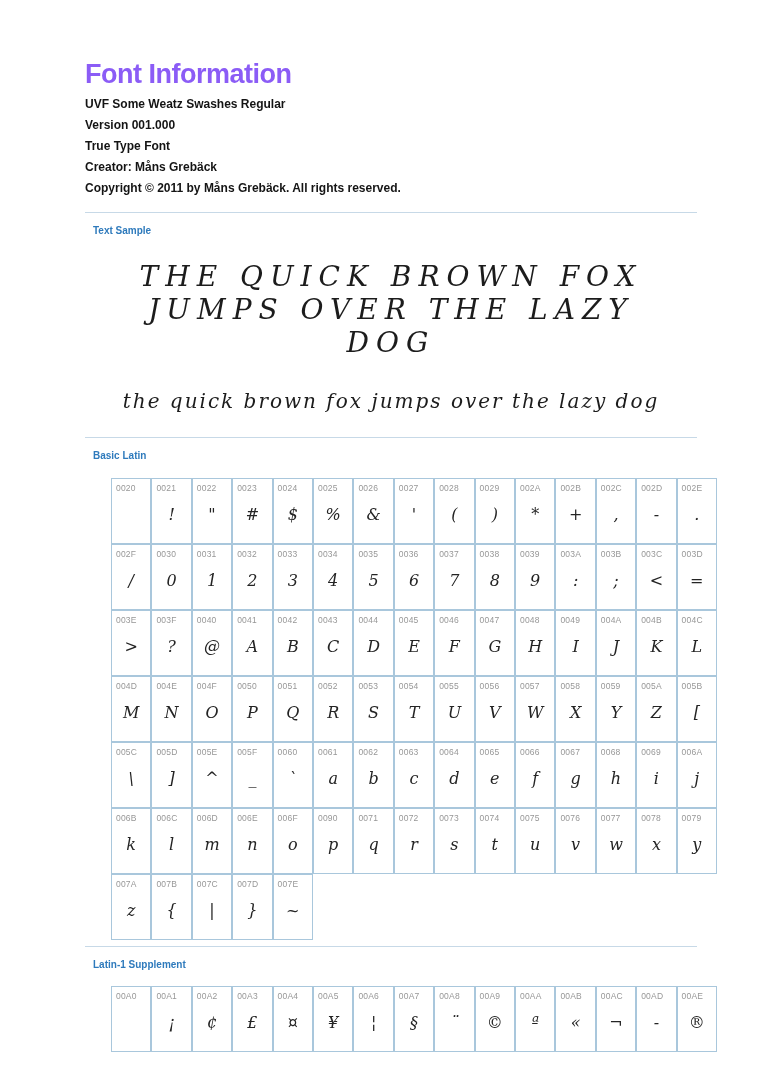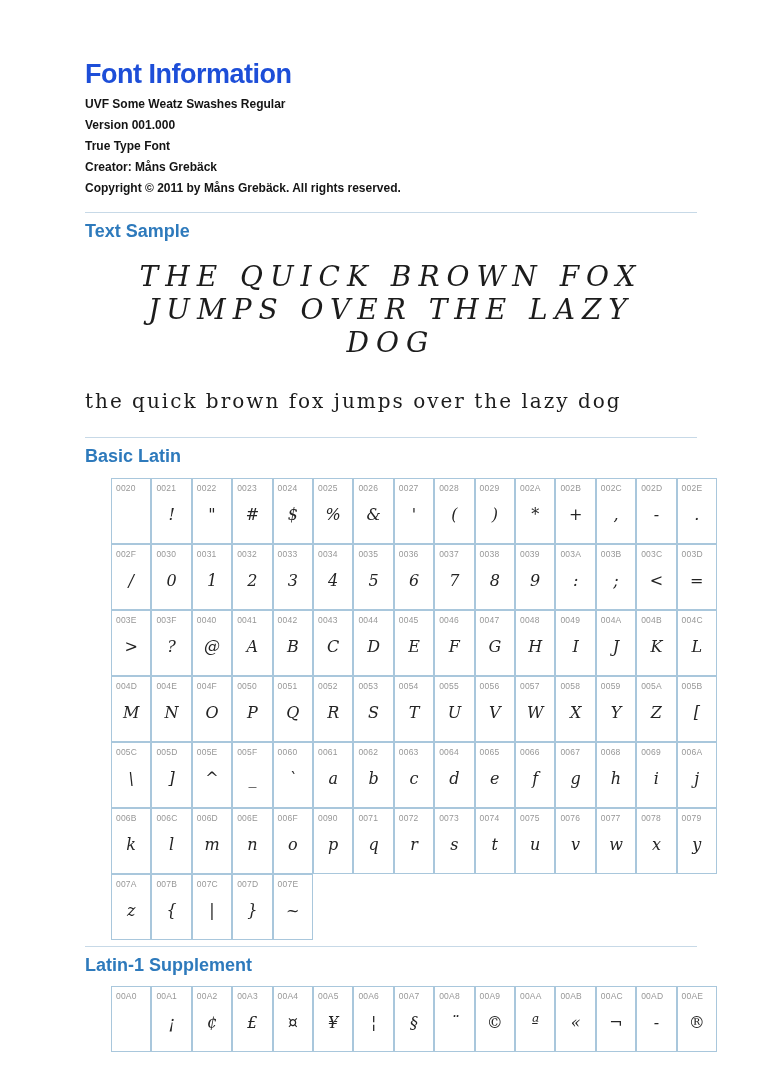--- a/index.html
+++ b/index.html
@@ -16,61 +16,63 @@
   }
   .page {
     padding: 60px 0 0 85px;
     width: 612px;
   }
   h1.title {
     margin: 0 0 6px 0;
     font-size: 27px;
     line-height: 28px;
     font-weight: bold;
-    color: #1d4ed8;
+    color: #8b5cf6;
     letter-spacing: -0.5px;
   }
   .info-line {
     font-size: 12px;
     line-height: 21px;
     font-weight: bold;
     color: #141414;
   }
   .rule {
     border: none;
     height: 1px;
     background: #c7d9e7;
     margin: 0;
   }
   .rule-1 { margin-top: 13px; }
   .rule-2 { margin-top: 24px; }
   .rule-3 { margin-top: 6px; }
   h2.section-heading {
-    margin: 9px 0 0 0;
-    font-size: 18px;
+    margin: 9px 0 0 8px;
+    font-size: 10px;
     line-height: 18px;
     font-weight: bold;
     color: #2e7abc;
   }
   .sample-caps {
     margin-top: 20px;
     text-align: center;
   }
   .caps-line {
     font-family: "DejaVu Serif", serif;
     font-style: italic;
     font-size: 28px;
     line-height: 33px;
     letter-spacing: 7px;
     color: #1c1c1c;
     white-space: nowrap;
   }
   .sample-lower {
     margin-top: 30px;
+    text-align: center;
     font-family: "DejaVu Serif", serif;
+    font-style: italic;
     font-size: 20px;
     line-height: 24px;
     letter-spacing: 2px;
     color: #1c1c1c;
   }
   .grid {
     margin-top: 13px;
     width: 606px;
   }
   .grid-2 { margin-top: 12px; }

